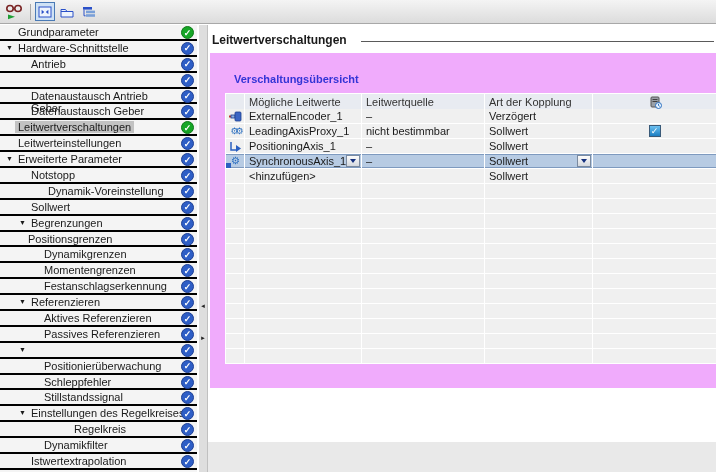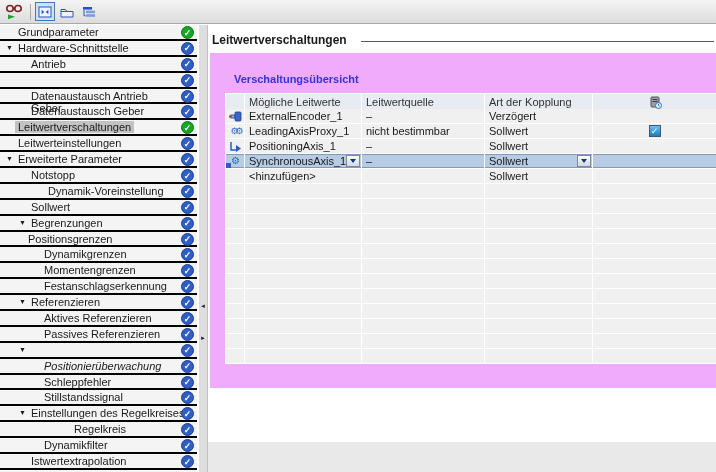--- a/index.html
+++ b/index.html
@@ -183,21 +183,21 @@
     </div>
     <div class="t-row">
       <span class="t-label" style="left: 44px;">Passives Referenzieren</span>
       <span class="t-status blue">✓</span>
     </div>
     <div class="t-row">
       <span class="t-exp" style="left: 19px;">▼</span>
       <span class="t-status blue">✓</span>
     </div>
     <div class="t-row">
-      <span class="t-label" style="left: 44px; font-style: italic;">Positionierüberwachung</span>
+      <span class="t-label" style="left: 44px;">Positionierüberwachung</span>
       <span class="t-status blue">✓</span>
     </div>
     <div class="t-row">
       <span class="t-label" style="left: 44px;">Schleppfehler</span>
       <span class="t-status blue">✓</span>
     </div>
     <div class="t-row">
       <span class="t-label" style="left: 44px;">Stillstandssignal</span>
       <span class="t-status blue">✓</span>
     </div>

